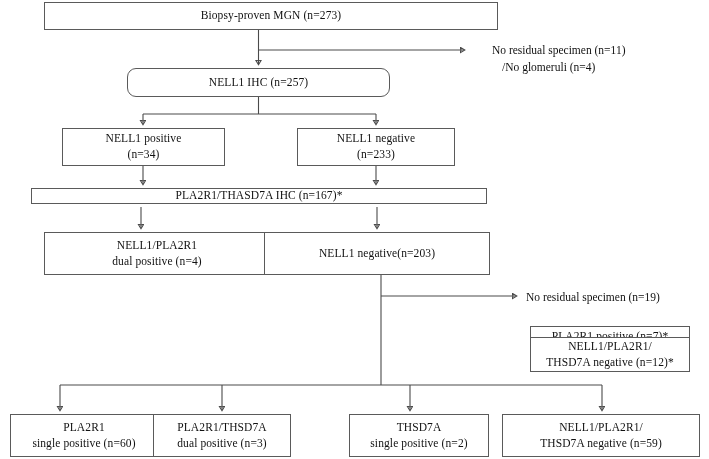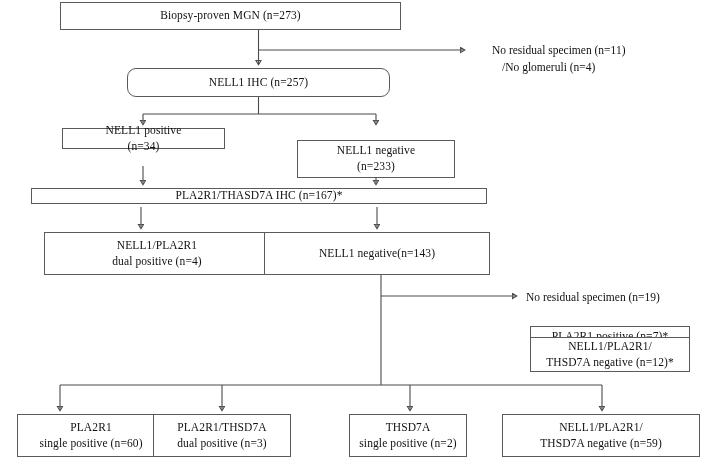--- a/index.html
+++ b/index.html
@@ -87,71 +87,71 @@
 
     <line x1="381" y1="296" x2="516" y2="296" marker-end="url(#ah)"></line>
 
     <line x1="60" y1="385" x2="602" y2="385"></line>
     <line x1="60" y1="385" x2="60" y2="410" marker-end="url(#ah)"></line>
     <line x1="222" y1="385" x2="222" y2="410" marker-end="url(#ah)"></line>
     <line x1="410" y1="385" x2="410" y2="410" marker-end="url(#ah)"></line>
     <line x1="602" y1="385" x2="602" y2="410" marker-end="url(#ah)"></line>
   </svg>
 
-  <div class="box" style="left:60px; top:2px; width:341px; height:28px;">
+  <div class="box" style="left:44px; top:2px; width:454px; height:28px;">
     <span>Biopsy-proven MGN (n=273)</span>
   </div>
 
   <div class="box" style="left:127px; top:68px; width:263px; height:29px;border-radius:9px;">
     <span>NELL1 IHC (n=257)</span>
   </div>
 
-  <div class="box" style="left:62px; top:128px; width:163px; height:21px;">
+  <div class="box" style="left:62px; top:128px; width:163px; height:38px;">
     <span>NELL1 positive</span>
     <span class="l2">(n=34)</span>
   </div>
 
-  <div class="box" style="left:297px; top:140px; width:158px; height:38px;">
+  <div class="box" style="left:297px; top:128px; width:158px; height:38px;">
     <span>NELL1 negative</span>
     <span class="l2">(n=233)</span>
   </div>
 
   <div class="box" style="left:31px; top:188px; width:456px; height:16px;">
     <span>PLA2R1/THASD7A IHC (n=167)*</span>
   </div>
 
   <div class="box" style="left:44px; top:232px; width:226px; height:43px;">
     <span>NELL1/PLA2R1</span>
     <span class="l2">dual positive (n=4)</span>
   </div>
 
   <div class="box" style="left:264px; top:232px; width:226px; height:43px;">
-    <span>NELL1 negative(n=143)</span>
+    <span>NELL1 negative(n=203)</span>
   </div>
 
   <div class="box" style="left:530px; top:326px; width:160px; height:21px;">
     <span>PLA2R1 positive (n=7)*</span>
   </div>
 
   <div class="box" style="left:530px; top:337px; width:160px; height:35px;">
     <span>NELL1/PLA2R1/</span>
     <span class="l2">THSD7A negative (n=12)*</span>
   </div>
 
-  <div class="box" style="left:17px; top:414px; width:148px; height:43px;">
+  <div class="box" style="left:10px; top:414px; width:148px; height:43px;">
     <span>PLA2R1</span>
     <span class="l2">single positive (n=60)</span>
   </div>
 
   <div class="box" style="left:153px; top:414px; width:138px; height:43px;">
     <span>PLA2R1/THSD7A</span>
     <span class="l2">dual positive (n=3)</span>
   </div>
 
-  <div class="box" style="left:349px; top:414px; width:118px; height:43px;">
+  <div class="box" style="left:349px; top:414px; width:140px; height:43px;">
     <span>THSD7A</span>
     <span class="l2">single positive (n=2)</span>
   </div>
 
   <div class="box" style="left:502px; top:414px; width:198px; height:43px;">
     <span>NELL1/PLA2R1/</span>
     <span class="l2">THSD7A negative (n=59)</span>
   </div>
 
   <div class="sidetext" style="left:492px; top:42px; width:210px; text-align:left;">

